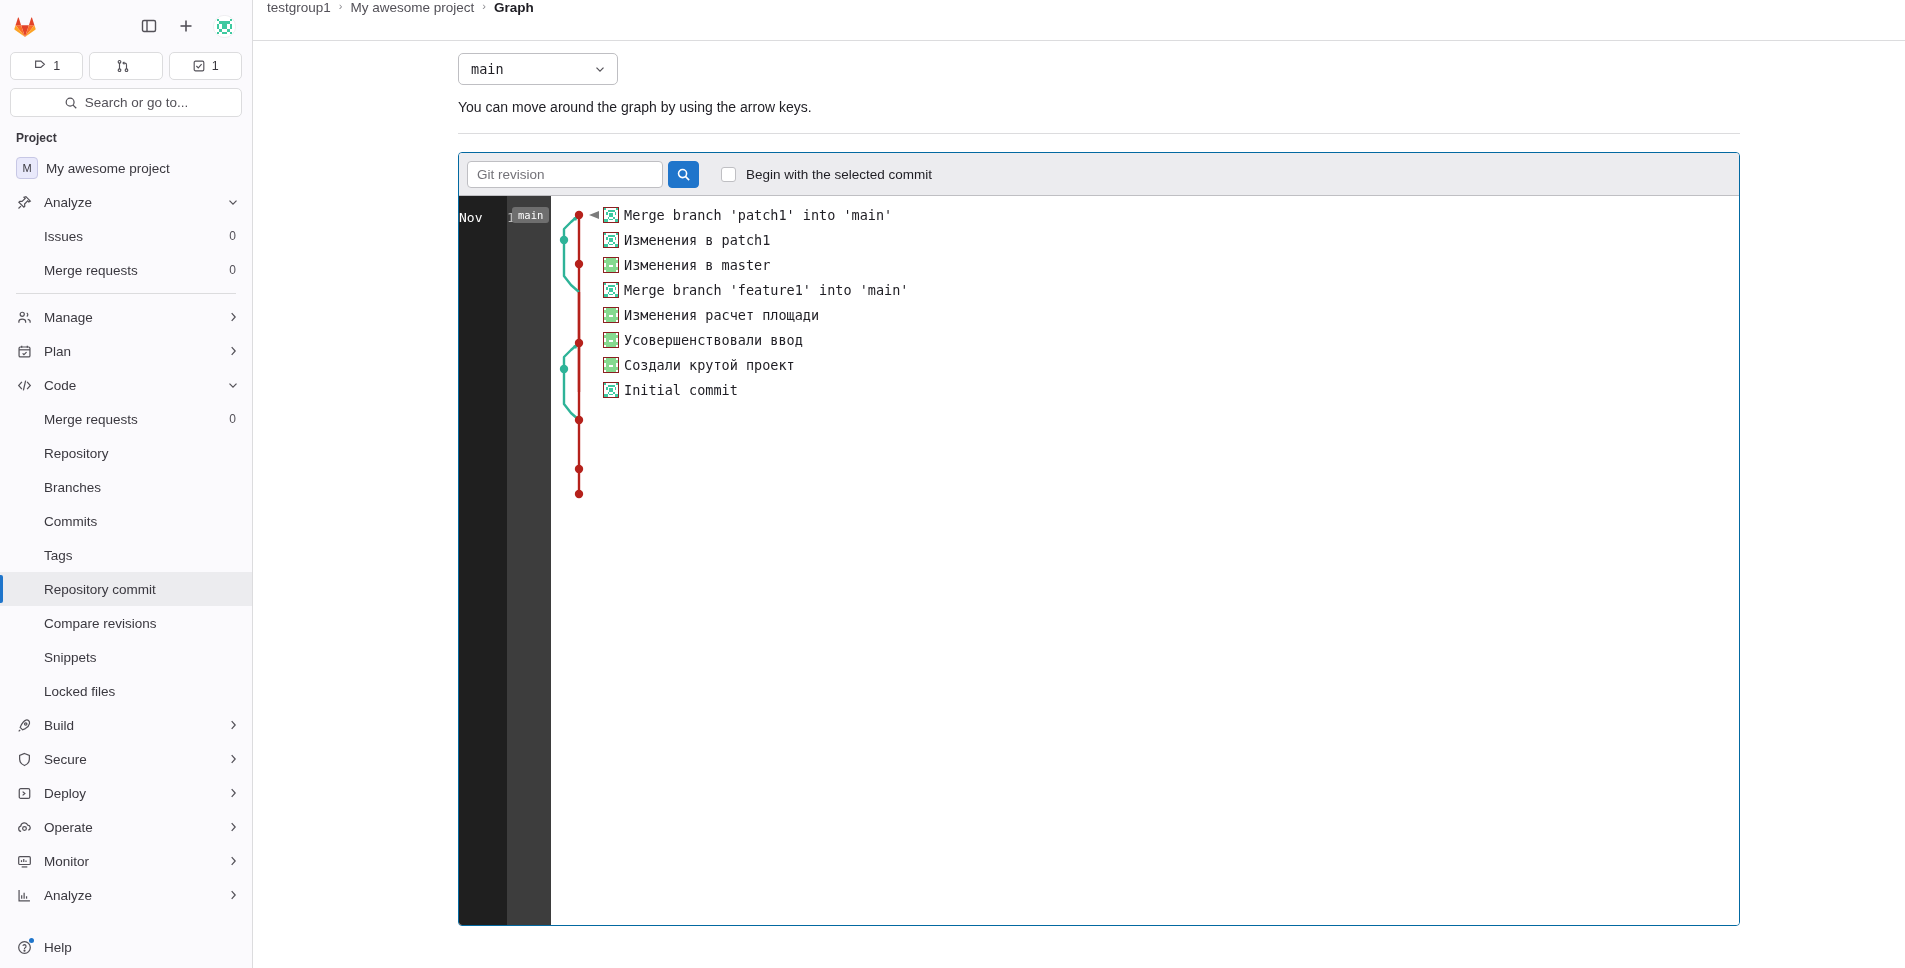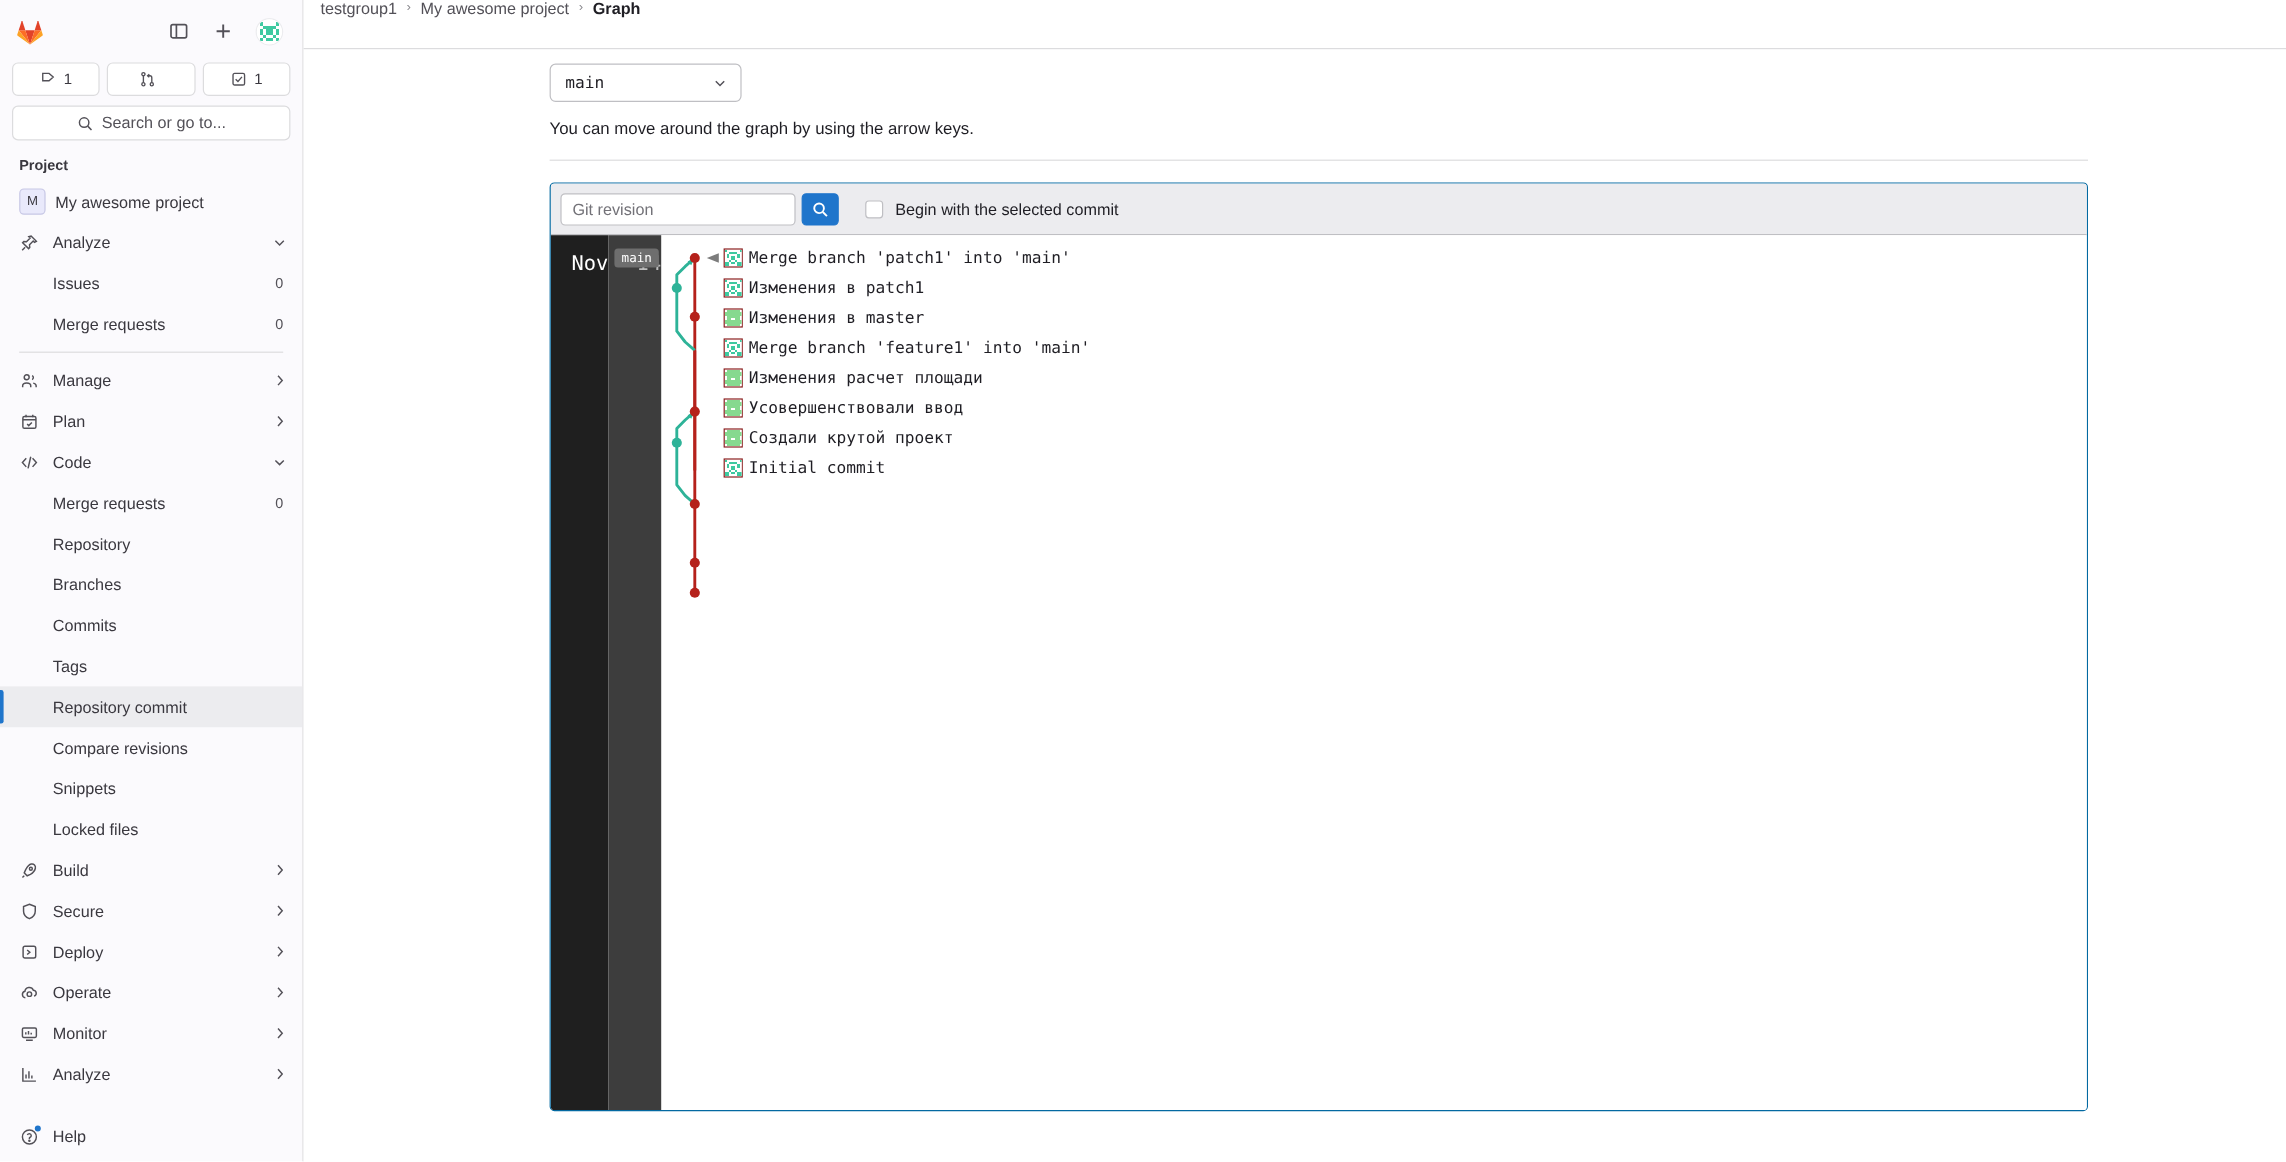--- a/index.html
+++ b/index.html
@@ -137,22 +137,22 @@
   .col-month {
     position: absolute; left: 0; top: 0; width: 48px; height: 730px;
     background: #1f1f1f;
   }
   .col-day {
     position: absolute; left: 48px; top: 0; width: 44px; height: 730px;
     background: #3d3d3d;
   }
   .col-text {
     position: absolute; top: 14px; width: 100%;
-    text-align: right;
-    font-family: "DejaVu Sans Mono", monospace; font-size: 17px;
+    text-align: left;
+    font-family: "DejaVu Sans Mono", monospace; font-size: 13px;
   }
   .col-month .col-text { color: #ffffff; }
   .col-day .col-text { color: #bdbdbd; }
 
   .graph-canvas { position: absolute; left: 92px; top: 0; right: 0; height: 730px; }
   .commit-rows { position: absolute; left: 0; top: 0; }
   .commit-row {
     position: absolute; display: flex; align-items: center; height: 24px;
   }
   .identicon {

